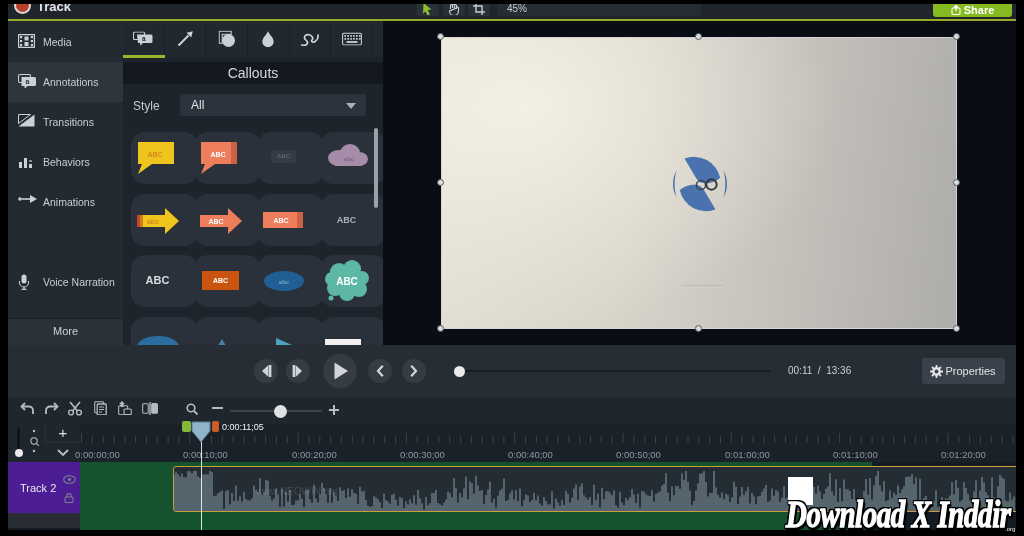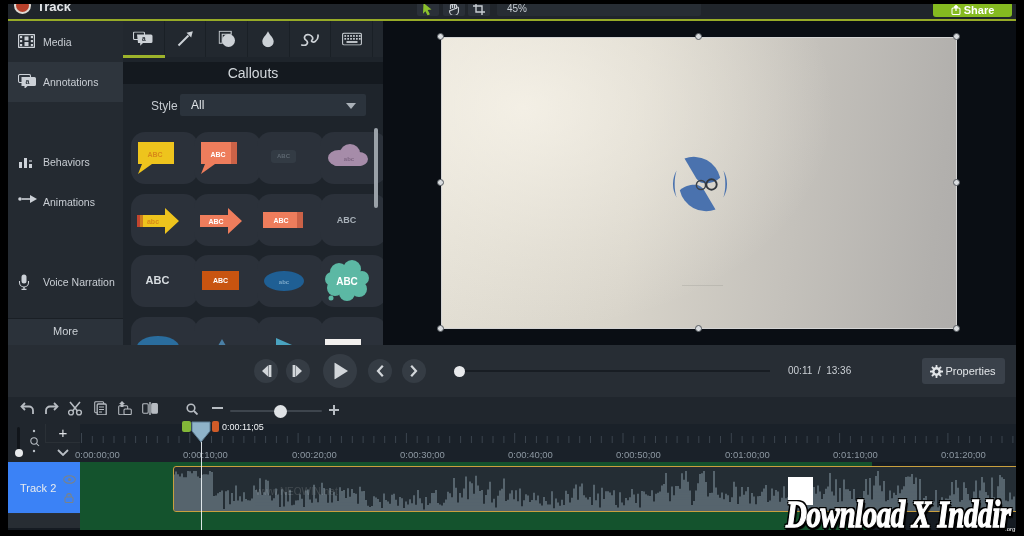--- a/index.html
+++ b/index.html
@@ -23,41 +23,41 @@
 .sitem svg{position:absolute;left:10px;top:12px}
 #more{left:0;top:297px;width:115px;height:27px;background:#2b323a;color:#ccd1d6;font-size:11px;text-align:center;line-height:24px;border-top:1px solid #1a1f25}
 
 #panel{left:115px;top:0;width:260px;height:324px;background:#1e242b;overflow:hidden}
 #tabbar{left:0;top:0;width:260px;height:36px;background:#22282f}
 .tab{top:0;width:41.6px;height:36px;border-right:1px solid #1a2026}
 .tab svg{position:absolute;left:50%;top:50%;transform:translate(-50%,-50%)}
 #tabul{left:0;top:34px;width:42px;height:3px;background:#9db32b;z-index:2}
 #ctitle{left:0;top:41px;width:260px;height:22px;background:#14191f;color:#d3d8dc;font-size:14px;text-align:center;line-height:22px}
 #stylerow{left:0;top:67px;width:260px;height:40px}
-#stylelbl{left:28px;top:11px;color:#c6cbd1;font-size:12px}
+#stylelbl{left:10px;top:11px;color:#c6cbd1;font-size:12px}
 #styledd{left:57px;top:6px;width:186px;height:22px;background:#2b333c;border-radius:2px;color:#dfe3e6;font-size:12px;line-height:22px;padding-left:11px}
 #ddcaret{right:10px;top:9px;width:0;height:0;border-left:5px solid transparent;border-right:5px solid transparent;border-top:6px solid #aab1b8}
 .tile{width:67px;height:52px;background:#2b313a;border-radius:14px}
 #scrollbar{left:251px;top:107px;width:4px;height:80px;background:#9aa1a8;border-radius:2px}
 
 #canvasarea{left:375px;top:0;width:633px;height:324px;background:#0a0e14}
 #canvas{left:58px;top:16px;width:516px;height:292px;background:radial-gradient(ellipse 430px 310px at 16% 24%,rgba(252,248,238,0.7) 0%,rgba(246,242,231,0.3) 45%,rgba(246,242,231,0) 72%),linear-gradient(97deg,#e4e0d5 0%,#d8d4ca 38%,#c4c1bb 68%,#b2b0ad 94%,#afadab 100%);border:1.5px solid #d4d4d4}
 .handle{width:7px;height:7px;border-radius:50%;background:#d9dcdf;border:1.5px solid #555a60;z-index:3}
 
 #playbar{left:8px;top:345px;width:1008px;height:52px;background:#272d34}
 .pbtn{border-radius:50%;background:#353c44}
 .pbtn svg{position:absolute;left:50%;top:50%;transform:translate(-50%,-50%)}
 #ptime{left:780px;top:20px;color:#ccd1d6;font-size:10px}
 #props{left:914px;top:13px;width:83px;height:26px;background:#3a414a;border-radius:3px;color:#e2e5e8;font-size:11px;line-height:26px;text-align:center;padding-left:14px}
 
 #toolbar{left:8px;top:397px;width:1008px;height:27px;background:#20262d}
 
 #tl{left:8px;top:424px;width:1008px;height:106px;background:#151b22}
 #tlleft{left:0;top:0;width:72px;height:38px;background:#20262d}
-#trackhdr{left:0;top:38px;width:72px;height:52px;background:#3b82f6;border-bottom:1px solid #2a3035}
+#trackhdr{left:0;top:38px;width:72px;height:52px;background:#4c1d95;border-bottom:1px solid #2a3035}
 #trackhdr .t2{position:absolute;left:12px;top:20px;color:#e8ecef;font-size:11px}
 #belowhdr{left:0;top:90px;width:72px;height:14px;background:#272d33}
 #ruler{left:72px;top:0;width:936px;height:38px;background:#1a2129;overflow:visible}
 .rlabel{top:25px;color:#8d98a2;font-size:9.5px;white-space:nowrap}
 #lane{left:72px;top:38px;width:792px;height:68px;background:#14532d}
 #clip{left:93px;top:4px;width:846px;height:46px;background:#242d34;border:1.5px solid #c99f3e;border-radius:3px;overflow:hidden}
 #neowin{position:absolute;left:82px;top:19px;color:rgba(255,255,255,0.14);font-size:10px}
 #whiterect{left:708px;top:15px;width:25px;height:28px;background:#fff;z-index:4}
 #playline{left:192.5px;top:12px;width:1.5px;height:94px;background:rgba(240,245,248,0.9);z-index:6}
 #phgreen{left:174px;top:-3px;width:9px;height:11px;background:#83b838;border-radius:2px;z-index:7}
@@ -113,20 +113,27 @@
             <rect x="2" y="2" width="2.2" height="2.2" fill="#ccd1d7"></rect>
             <rect x="2" y="6" width="2.2" height="2.2" fill="#ccd1d7"></rect>
             <rect x="2" y="10" width="2.2" height="2.2" fill="#ccd1d7"></rect>
             <rect x="12.8" y="2" width="2.2" height="2.2" fill="#ccd1d7"></rect>
             <rect x="12.8" y="6" width="2.2" height="2.2" fill="#ccd1d7"></rect>
             <rect x="12.8" y="10" width="2.2" height="2.2" fill="#ccd1d7"></rect>
             <rect x="6.5" y="2.5" width="4" height="4" fill="#ccd1d7"></rect>
             <rect x="6.5" y="8" width="4" height="4" fill="#ccd1d7"></rect>
           </svg>
           <span class="lbl">Media</span>
+        </div>
+<div class="abs sitem" style="top:81px">
+          <svg width="17" height="13" viewBox="0 0 17 13">
+            <path d="M0.5 12.5 L16.5 0.5 v12 z" fill="#ccd1d7"></path>
+            <path d="M0.5 0.5 h12 l-12 9 z" fill="none" stroke="#ccd1d7" stroke-width="1"></path>
+          </svg>
+          <span class="lbl">Transitions</span>
         </div>
 <div class="abs sitem" style="top:121px">
           <svg width="15" height="14" viewBox="0 0 15 14">
             <rect x="1" y="8" width="3" height="6" fill="#ccd1d7"></rect>
             <rect x="6" y="4" width="3" height="10" fill="#ccd1d7"></rect>
             <rect x="11" y="10" width="3" height="4" fill="#ccd1d7"></rect>
             <rect x="11" y="6" width="3" height="2" fill="#ccd1d7" opacity="0.6"></rect>
           </svg>
           <span class="lbl">Behaviors</span>
         </div>

